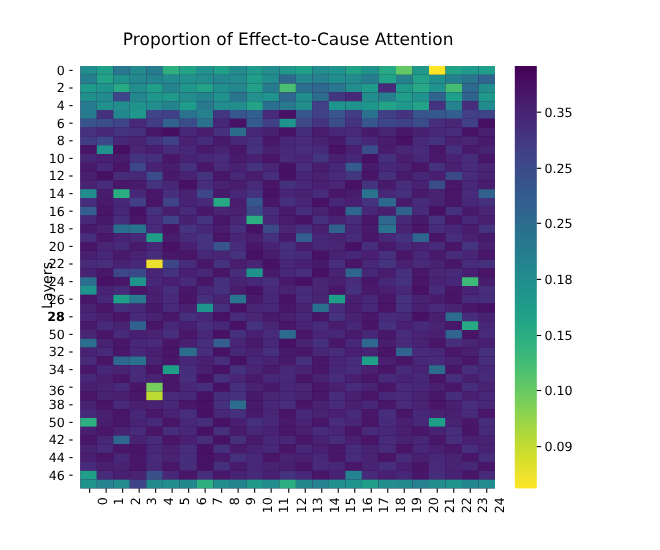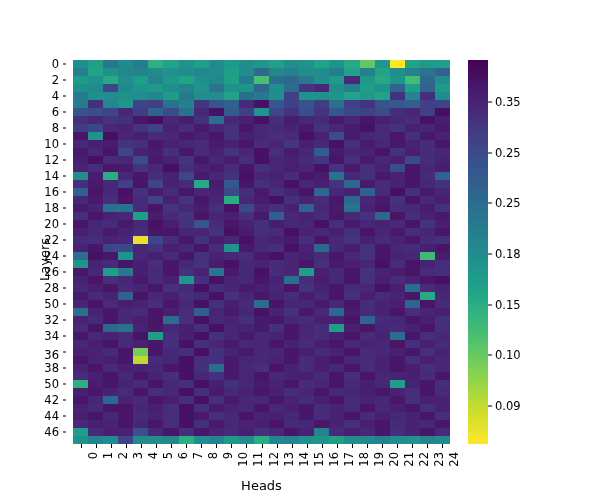--- a/index.html
+++ b/index.html
@@ -137,20 +137,21 @@
     width: 3.5px; height: 1px;
     background: #000;
     transform: translateY(-50%);
   }
 </style>
 </head>
 <body>
 
 <div id="fig">
 
+  <div id="title">Proportion of Effect-to-Cause Attention</div>
 
   <div id="axes">
     <div id="grid">
         <div class="cell" style="background: rgb(33, 142, 141);"></div>
         <div class="cell" style="background: rgb(32, 159, 136);"></div>
         <div class="cell" style="background: rgb(40, 119, 142);"></div>
         <div class="cell" style="background: rgb(34, 137, 141);"></div>
         <div class="cell" style="background: rgb(38, 124, 142);"></div>
         <div class="cell" style="background: rgb(45, 175, 128);"></div>
         <div class="cell" style="background: rgb(34, 163, 135);"></div>
@@ -1372,21 +1373,21 @@
       <div class="ytick" style="top: 148px;">18</div>
       <div class="ytickmark" style="top: 148px;"></div>
       <div class="ytick" style="top: 164px;">20</div>
       <div class="ytickmark" style="top: 164px;"></div>
       <div class="ytick" style="top: 180px;">22</div>
       <div class="ytickmark" style="top: 180px;"></div>
       <div class="ytick" style="top: 196px;">24</div>
       <div class="ytickmark" style="top: 196px;"></div>
       <div class="ytick" style="top: 212px;">26</div>
       <div class="ytickmark" style="top: 212px;"></div>
-      <div class="ytick" style="top: 228px;">28</div>
+      <div class="ytick" style="top: 228px; font-weight: bold;">28</div>
       <div class="ytickmark" style="top: 228px;"></div>
       <div class="ytick" style="top: 244px;">50</div>
       <div class="ytickmark" style="top: 244px;"></div>
       <div class="ytick" style="top: 260px;">32</div>
       <div class="ytickmark" style="top: 260px;"></div>
       <div class="ytick" style="top: 276px;">34</div>
       <div class="ytickmark" style="top: 276px;"></div>
       <div class="ytick" style="top: 295px;">36</div>
       <div class="ytickmark" style="top: 292px;"></div>
       <div class="ytick" style="top: 308px;">38</div>
@@ -1449,21 +1450,20 @@
       <div class="xtickmark" style="left: 309.14px;"></div>
       <div class="xtick" style="left: 329.22px;">21</div>
       <div class="xtickmark" style="left: 324.22px;"></div>
       <div class="xtick" style="left: 344.3px;">22</div>
       <div class="xtickmark" style="left: 339.3px;"></div>
       <div class="xtick" style="left: 359.38px;">23</div>
       <div class="xtickmark" style="left: 354.38px;"></div>
       <div class="xtick" style="left: 374.46px;">24</div>
       <div class="xtickmark" style="left: 369.46px;"></div>
     </div>
-  <div id="xlabel-text">Heads</div>
 
   <div id="cbar">
     <div id="cbar-grad" style="background: linear-gradient(to top, rgb(253, 231, 37) 0%, rgb(240, 227, 44) 2.5%, rgb(226, 224, 45) 5%, rgb(211, 222, 43) 7.5%, rgb(194, 220, 49) 10%, rgb(177, 217, 58) 12.5%, rgb(159, 214, 68) 15%, rgb(141, 211, 78) 17.5%, rgb(125, 206, 87) 20%, rgb(108, 202, 96) 22.5%, rgb(93, 197, 104) 25%, rgb(79, 192, 111) 27.5%, rgb(67, 187, 117) 30%, rgb(56, 181, 123) 32.5%, rgb(46, 176, 128) 35%, rgb(39, 170, 132) 37.5%, rgb(34, 163, 135) 40%, rgb(31, 158, 137) 42.5%, rgb(31, 152, 139) 45%, rgb(32, 146, 140) 47.5%, rgb(33, 140, 141) 50%, rgb(35, 134, 142) 52.5%, rgb(37, 127, 142) 55%, rgb(39, 121, 142) 57.5%, rgb(41, 115, 142) 60%, rgb(44, 109, 142) 62.5%, rgb(47, 102, 142) 65%, rgb(50, 96, 142) 67.5%, rgb(52, 90, 141) 70%, rgb(55, 83, 140) 72.5%, rgb(58, 77, 138) 75%, rgb(62, 70, 136) 77.5%, rgb(65, 63, 133) 80%, rgb(67, 55, 129) 82.5%, rgb(69, 47, 125) 85%, rgb(71, 40, 120) 87.5%, rgb(72, 33, 114) 90%, rgb(72, 25, 107) 92.5%, rgb(71, 17, 100) 95%, rgb(70, 9, 92) 97.5%, rgb(68, 1, 84) 100%);"></div>
   </div>
   <div id="cbar-labels">
       <div class="cbtick" style="top: 345.6px;">0.09</div>
       <div class="cbtickmark" style="top: 345.6px;"></div>
       <div class="cbtick" style="top: 295.074px;">0.10</div>
       <div class="cbtickmark" style="top: 295.074px;"></div>
       <div class="cbtick" style="top: 244.547px;">0.15</div>

